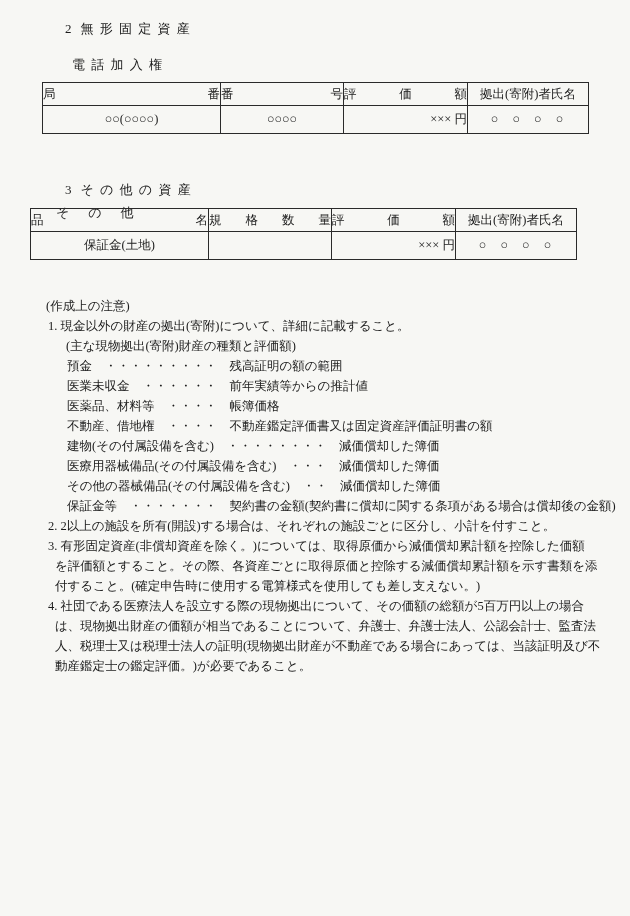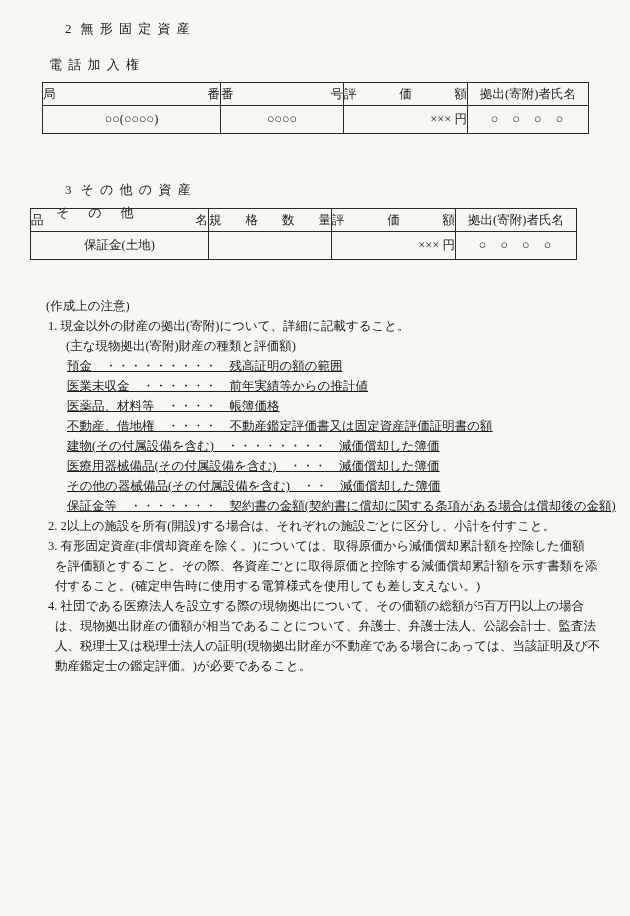--- a/index.html
+++ b/index.html
@@ -31,31 +31,31 @@
   th.p14{padding:0 15px;}
   th.cen,td.cen{text-align:center;}
   td.rgt{text-align:right;padding-right:7px;}
   td.marks{text-align:center;letter-spacing:2px;word-spacing:7px;}
   
   .notes{width:575px;font-size:12.5px;}
   .nline{height:20px;line-height:20px;white-space:nowrap;}
   .n-head{margin-left:0;}
   .n-num{margin-left:2px;}
   .n-sub{margin-left:20px;}
-  .n-dot{margin-left:21px;text-decoration:underline;}
+  .n-dot{margin-left:21px;}
   .n-cont{margin-left:9px;}
 </style>
 </head>
 <body>
 
 <div class="abs sec-head" style="left:65px;top:20px;">
   <span class="sec-num">2</span><span>無 形 固 定 資 産</span>
 </div>
 
-<div class="abs sub-label" style="left:49px;top:56px;">電 話 加 入 権</div>
+<div class="abs sub-label" style="left:72px;top:56px;">電 話 加 入 権</div>
 
 <table class="t abs" style="left:42px;top:82px;">
   <colgroup>
       <col style="width:178px">
       <col style="width:123px">
       <col style="width:124px">
       <col style="width:121px">
     </colgroup>
   <thead>
     <tr>

